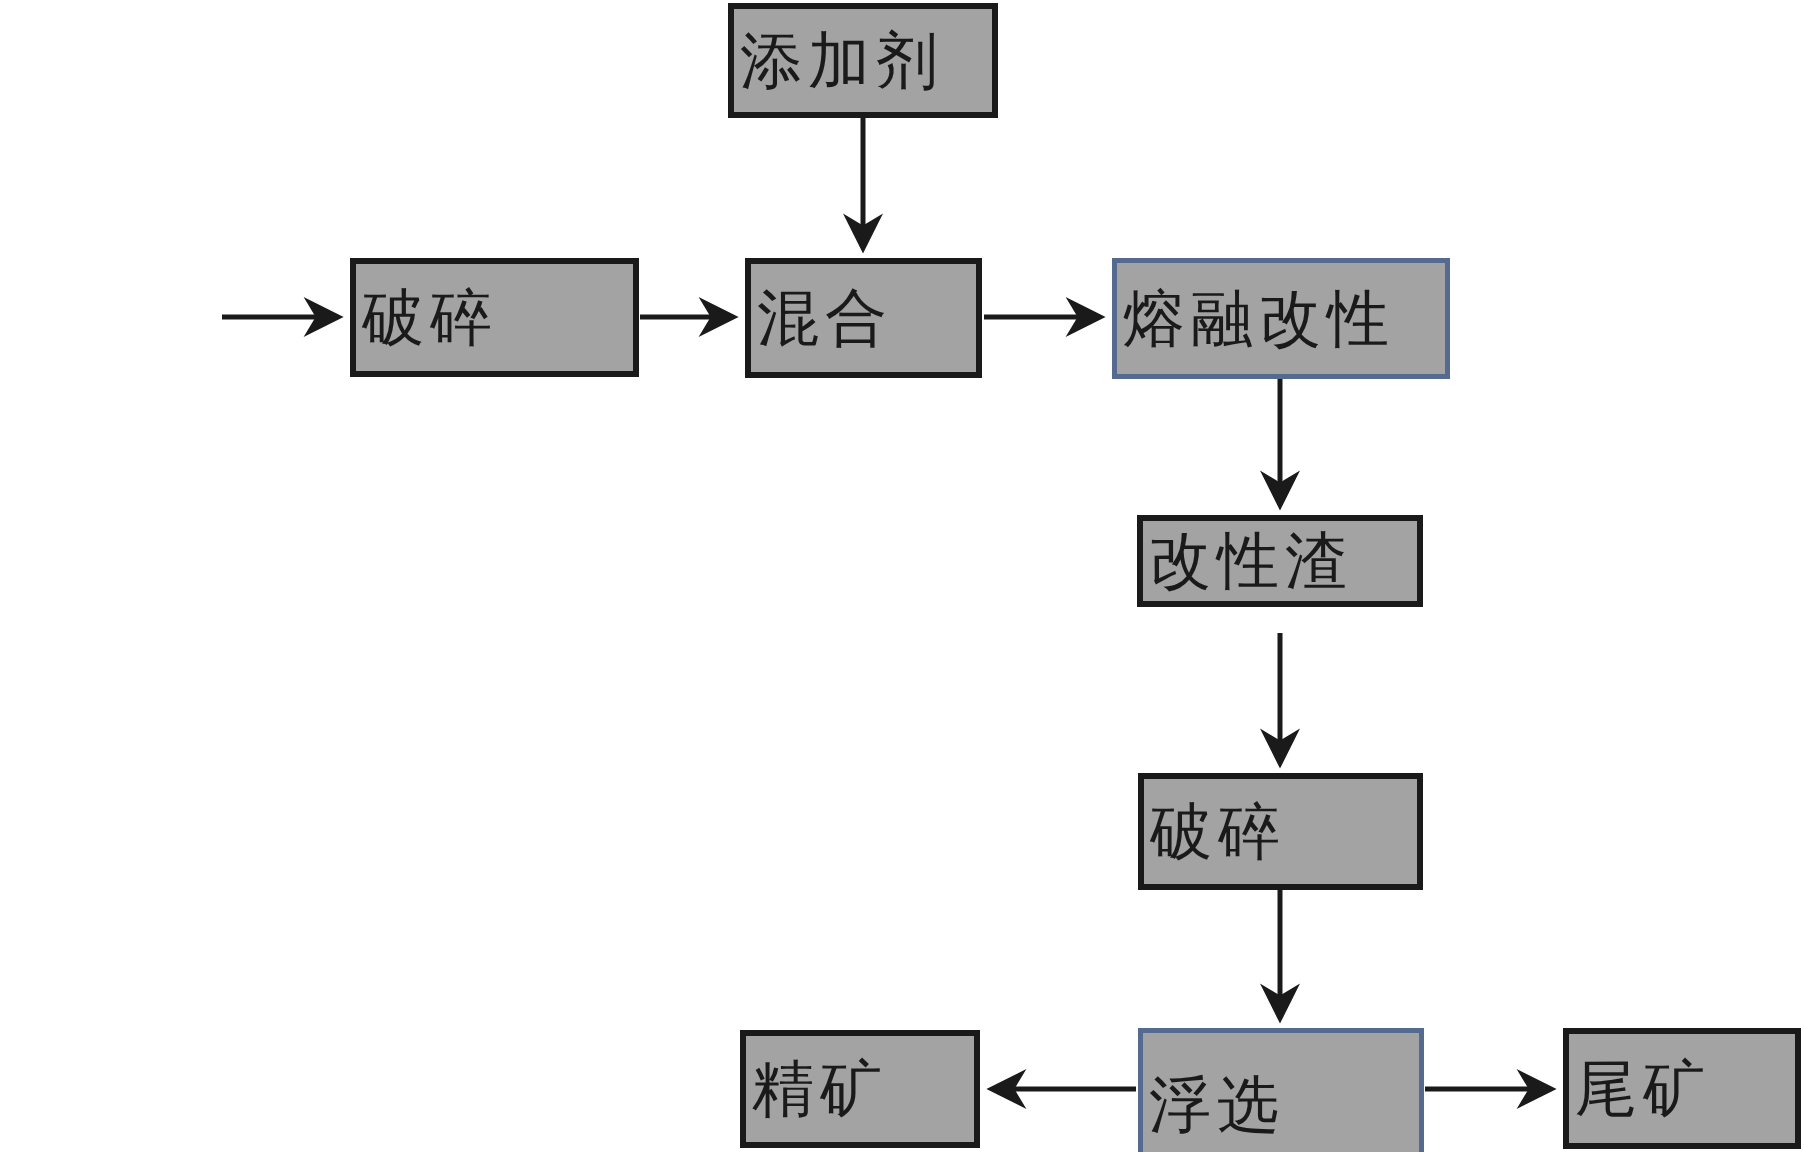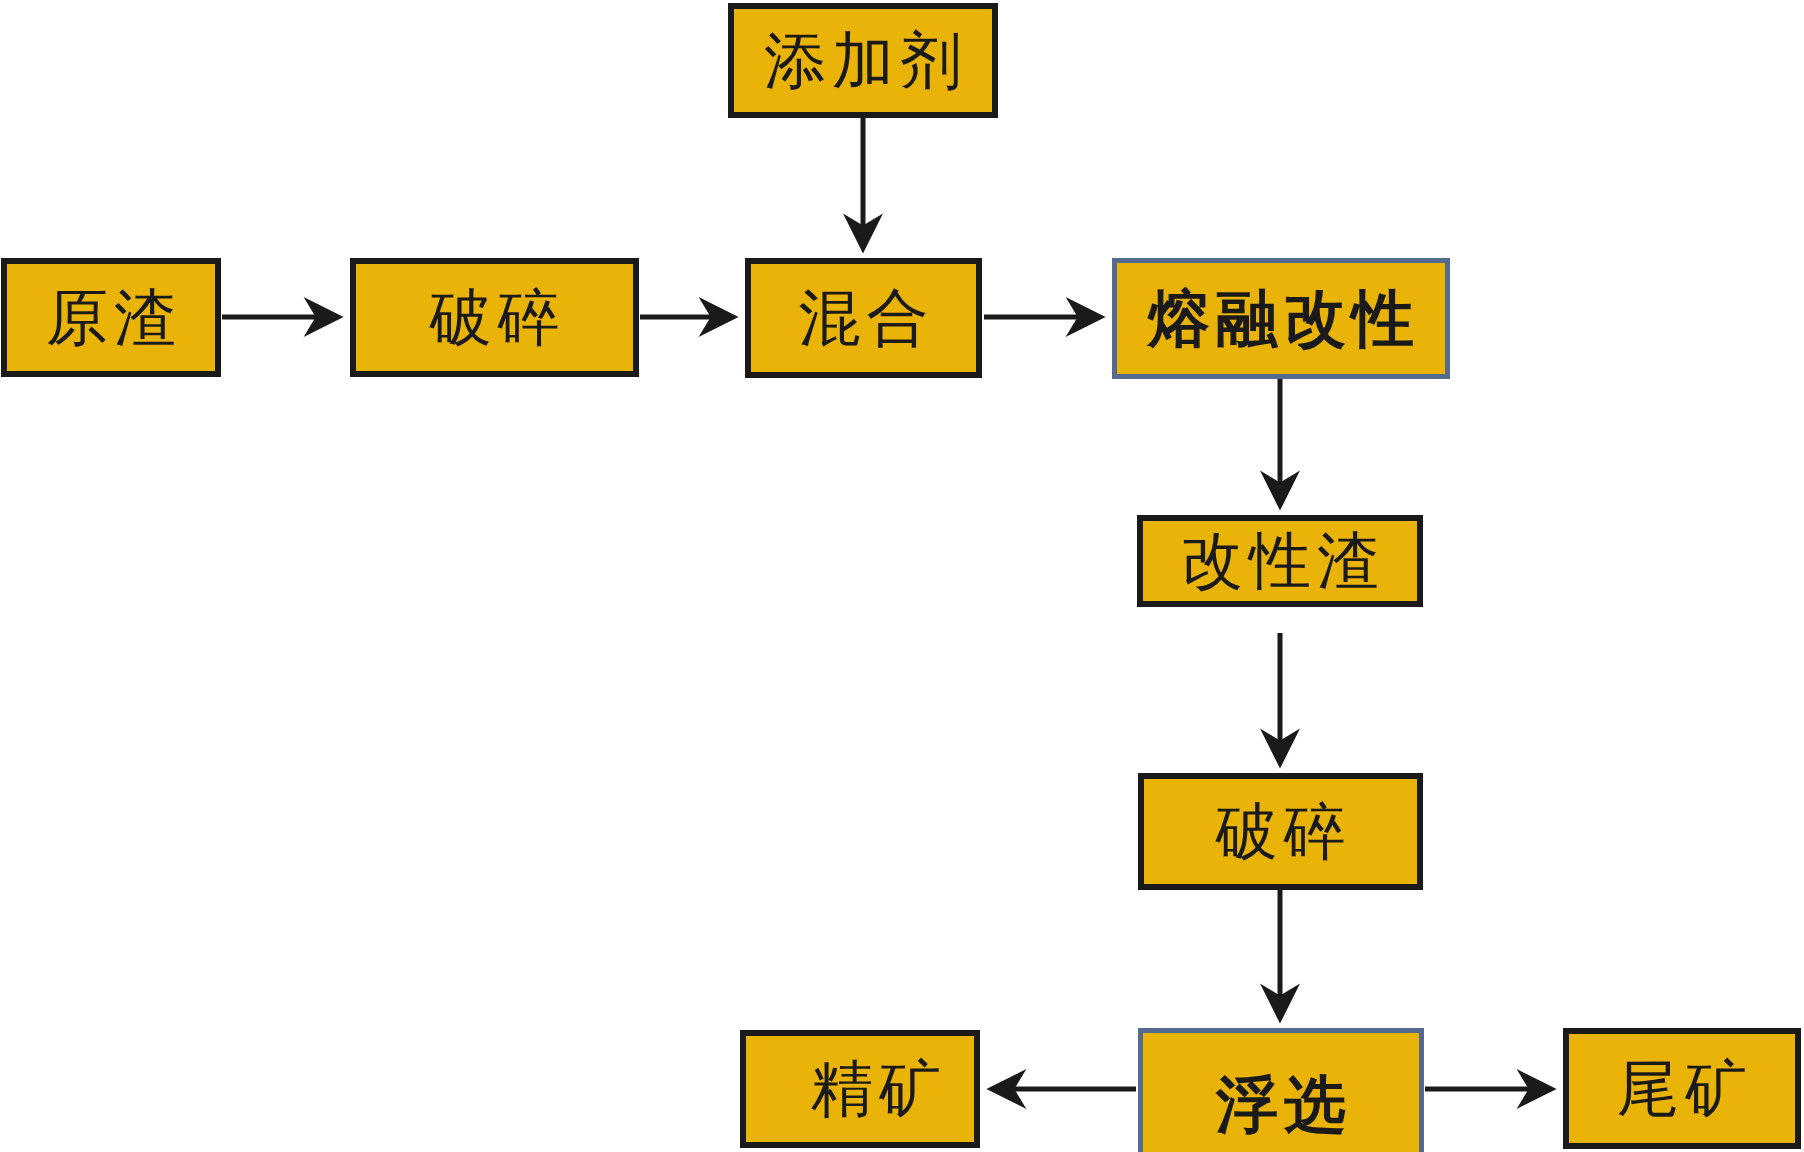--- a/index.html
+++ b/index.html
@@ -12,29 +12,28 @@
     width: 1804px;
     height: 1152px;
     background: #ffffff;
     font-family: "DejaVu Serif", "Liberation Serif", serif;
     overflow: hidden;
   }
   .node {
     position: absolute;
     box-sizing: border-box;
     border: 6px solid #1a1a1a;
-    background: #eab308;
+    background: #a3a3a3;
     display: flex;
     align-items: center;
-    justify-content: center;
+    justify-content: flex-start;
     z-index: 2;
   }
   .node.highlight {
     border: 5px solid #546a8f;
-    font-weight: bold;
   }
   .node .label {
     font-size: 62px;
     line-height: 1;
     color: #1a1a1a;
     letter-spacing: 6px;
     text-indent: 6px; 
     white-space: nowrap;
   }
   #arrow-layer {
@@ -68,23 +67,20 @@
     <line x1="1280" y1="633" x2="1280" y2="763" marker-end="url(#ah)"></line>
     <line x1="1280" y1="890" x2="1280" y2="1018" marker-end="url(#ah)"></line>
     <line x1="1136" y1="1089" x2="992" y2="1089" marker-end="url(#ah)"></line>
     <line x1="1425" y1="1089" x2="1551" y2="1089" marker-end="url(#ah)"></line>
   </svg>
 
   <div class="node" style="left:728px; top:3px; width:270px; height:115px;">
     <span class="label">添加剂</span>
   </div>
 
-  <div class="node" style="left:1px; top:258px; width:220px; height:119px;">
-    <span class="label">原渣</span>
-  </div>
 
   <div class="node" style="left:350px; top:258px; width:289px; height:119px;">
     <span class="label">破碎</span>
   </div>
 
   <div class="node" style="left:745px; top:258px; width:237px; height:120px;">
     <span class="label">混合</span>
   </div>
 
   <div class="node highlight" style="left:1112px; top:258px; width:338px; height:121px;">
@@ -96,21 +92,21 @@
   </div>
 
   <div class="node" style="left:1138px; top:773px; width:285px; height:117px;">
     <span class="label">破碎</span>
   </div>
 
   <div class="node highlight" style="left:1138px; top:1028px; width:286px; height:153px;">
     <span class="label">浮选</span>
   </div>
 
-  <div class="node" style="left:740px; top:1030px; width:240px; height:118px;padding-left:32px;">
+  <div class="node" style="left:740px; top:1030px; width:240px; height:118px;">
     <span class="label">精矿</span>
   </div>
 
   <div class="node" style="left:1563px; top:1028px; width:238px; height:121px;">
     <span class="label">尾矿</span>
   </div>
 
 </div>
 
 </body></html>

